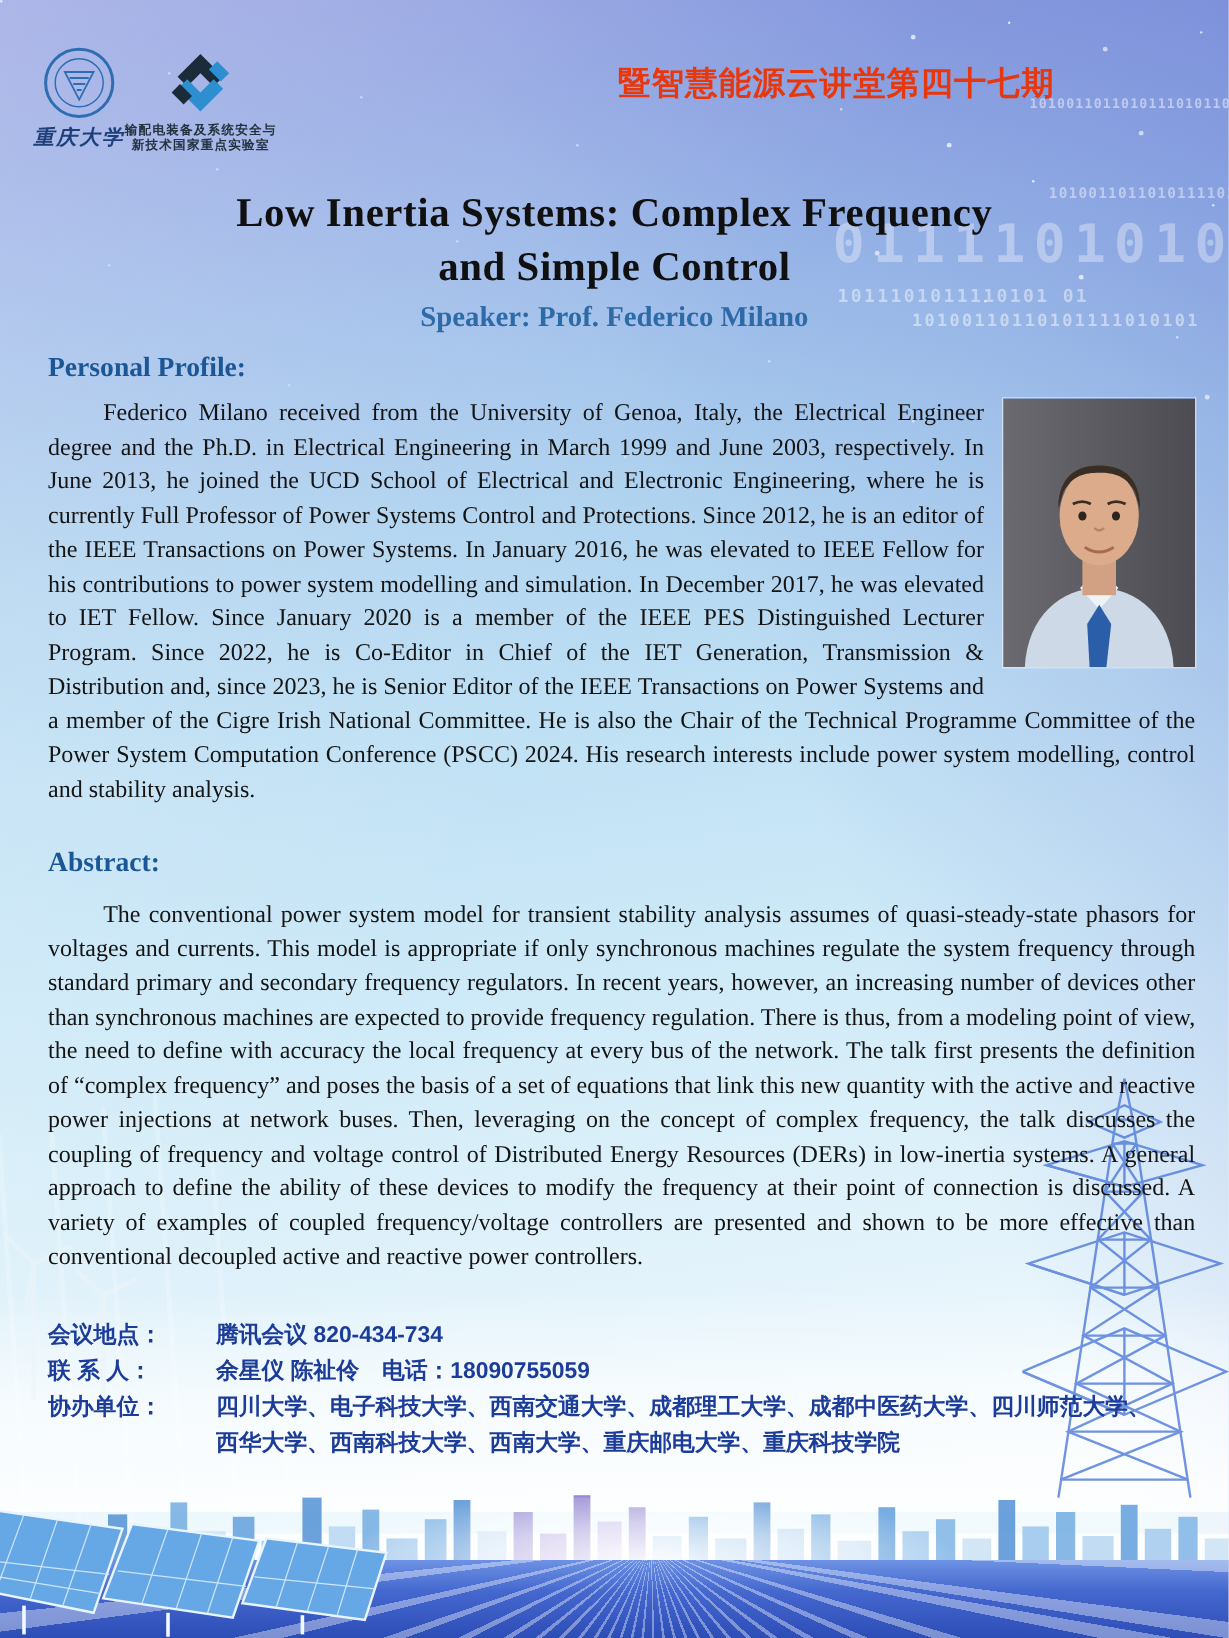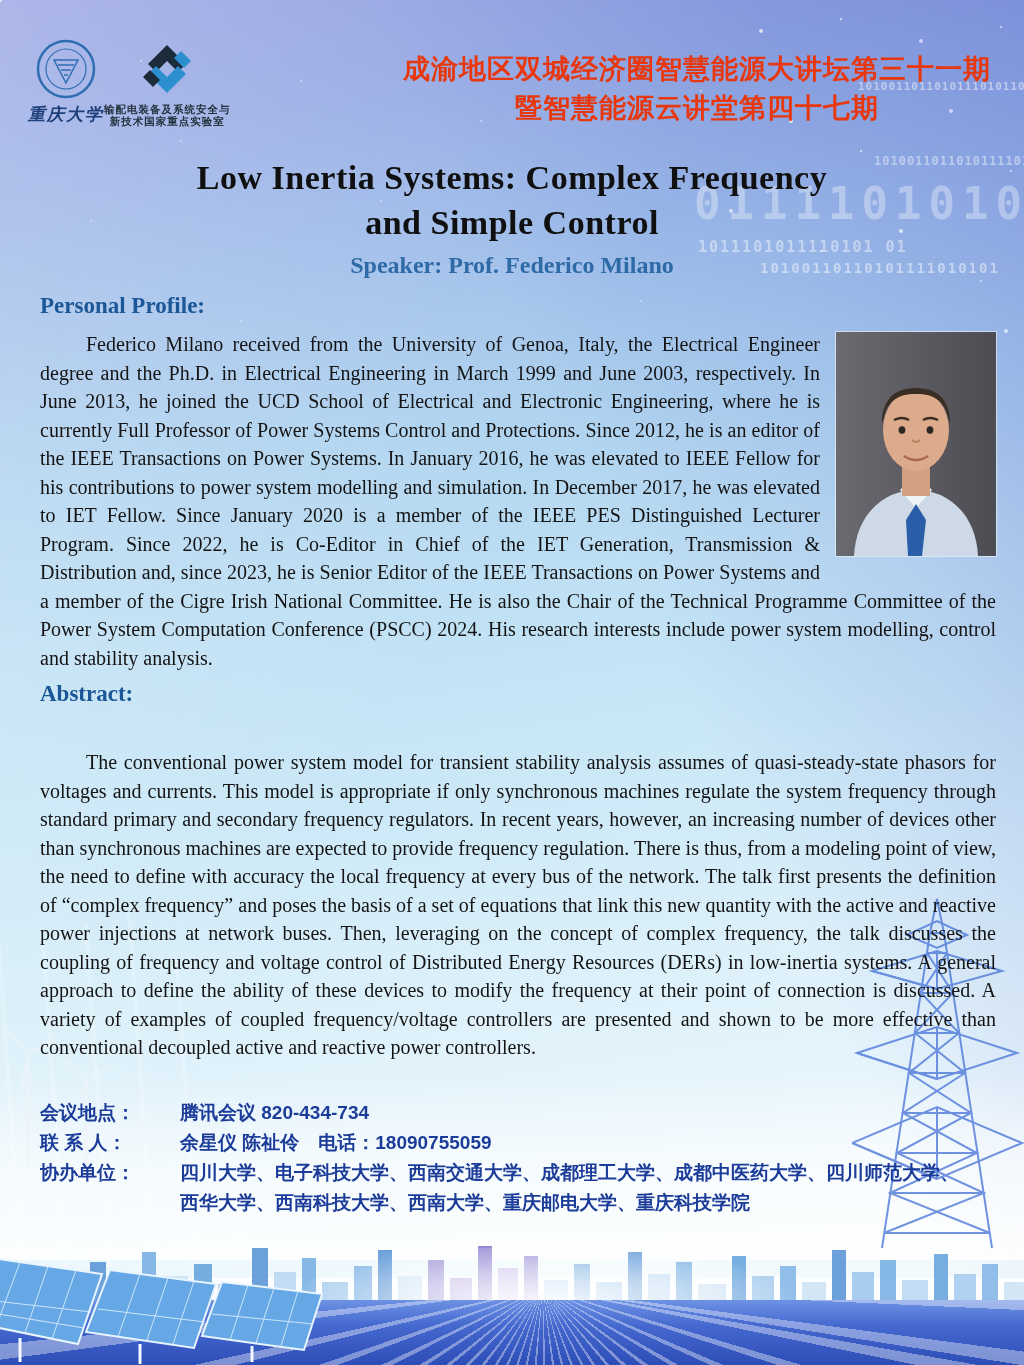--- a/index.html
+++ b/index.html
@@ -55,21 +55,21 @@
   .series{flex:1;text-align:center;font-family:"Liberation Sans","DejaVu Sans",sans-serif;
     font-weight:bold;font-size:27px;line-height:39px;color:#e8370c;margin-top:12px;letter-spacing:1px;}
 
   
   .title{position:absolute;top:155px;left:0;width:1024px;text-align:center;
     font-weight:bold;font-size:34px;line-height:45px;color:#101010;letter-spacing:.5px;}
   .speaker{position:absolute;top:252px;left:0;width:1024px;text-align:center;
     font-weight:bold;font-size:24px;color:#2e6aa6;}
   .h-blue{font-weight:bold;font-size:23px;color:#1b5796;}
   .profile-h{position:absolute;top:293px;left:40px;}
-  .abstract-h{position:absolute;top:681px;left:40px;}
+  .abstract-h{position:absolute;top:706px;left:40px;}
 
   
   .bodytext{font-size:20px;line-height:28.5px;color:#141414;text-align:justify;}
   .profile-p{position:absolute;top:330px;left:40px;width:956px;}
   .profile-p p,.abstract-p p{margin:0;text-indent:46px;}
   .photo{float:right;width:160px;height:224px;margin:2px 0 6px 16px;box-shadow:0 0 0 1px rgba(255,255,255,.5);}
   .abstract-p{position:absolute;top:748px;left:40px;width:956px;}
 
   
   .meeting{position:absolute;top:1098px;left:40px;width:960px;
@@ -227,21 +227,20 @@
           </g>
         </svg>
         <div class="logo-cap cap3">
           <span>输配电装备及系统安全与</span><br>
           <span>新技术国家重点实验室</span>
         </div>
       </div>
     </div>
 
     <div class="series">
-      <div>成渝地区双城经济圈智慧能源大讲坛第三十一期</div>
       <div>暨智慧能源云讲堂第四十七期</div>
     </div>
   </div>
 
   <div class="title">
     <div>Low Inertia Systems: Complex Frequency</div>
     <div>and Simple Control</div>
   </div>
   <div class="speaker">Speaker: Prof. Federico Milano</div>
 

